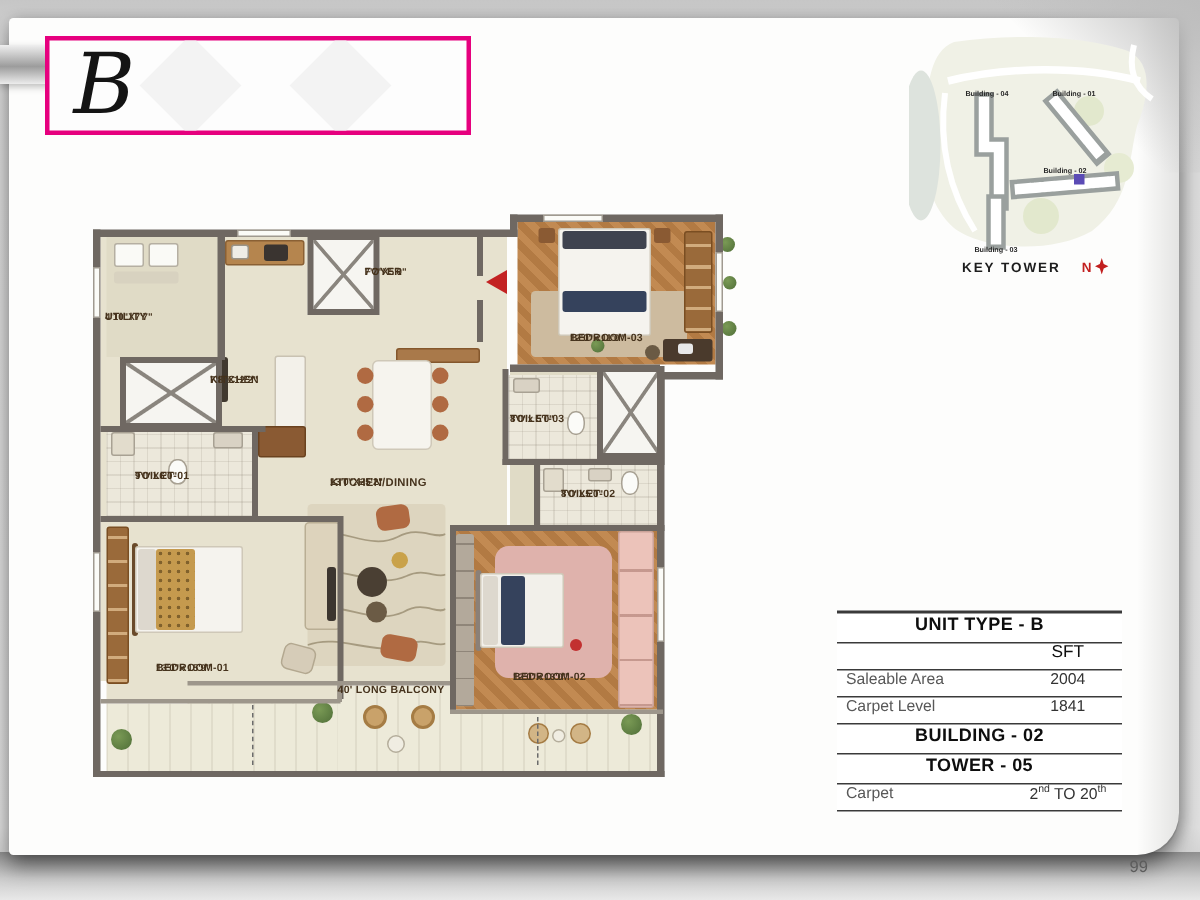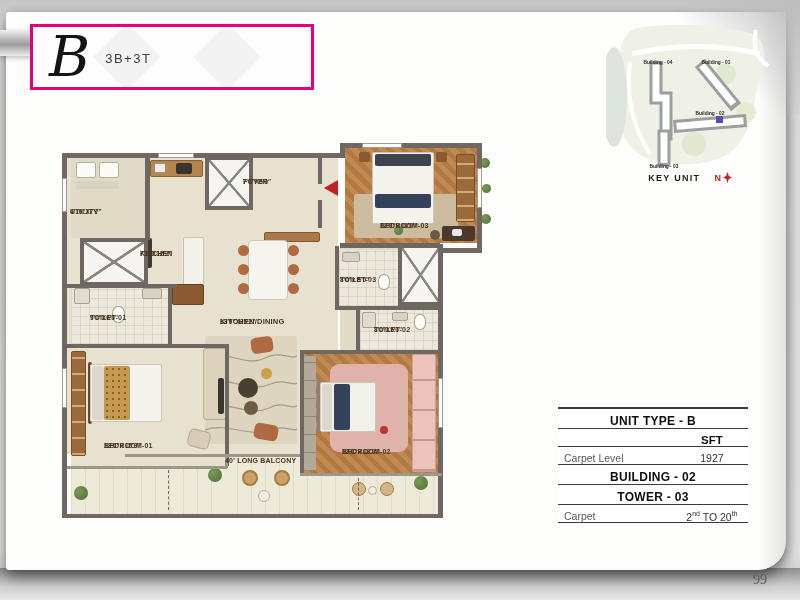--- a/index.html
+++ b/index.html
@@ -11,22 +11,22 @@
   .page{position:absolute;left:6px;top:12px;width:780px;height:558px;background:#fdfdfc;
        border-radius:3px 3px 28px 3px;
        box-shadow:0 7px 14px rgba(0,0,0,.45), 3px 0 8px rgba(0,0,0,.12);}
   .page::after{content:"";position:absolute;right:0;top:0;width:28px;height:100%;
        background:linear-gradient(90deg,rgba(0,0,0,0),rgba(0,0,0,.10));border-radius:inherit;pointer-events:none;}
   .curl-tl{position:absolute;left:0;top:30px;width:92px;height:26px;
        background:linear-gradient(180deg,#efefef,#9c9c9c 55%,#ececec);
        border-radius:0 13px 13px 0;box-shadow:0 2px 5px rgba(0,0,0,.25);}
   .curl-tr{position:absolute;right:0;top:0;width:140px;height:115px;
        background:linear-gradient(225deg,#bdbdbd 0%,rgba(230,230,230,0) 55%);}
-  .pageno{position:absolute;left:753px;top:572px;font-family:Liberation Serif, serif;
-       font-size:14px;color:#5c5c5c;}
+  .pageno{position:absolute;left:753px;top:572px;font-family:Liberation Sans, sans-serif;
+       font-size:11px;color:#5c5c5c;}
 
   
   .badge{position:absolute;left:30px;top:24px;width:262px;height:60px;background:#fdfdfd;
        border:3px solid #e6007e;display:flex;align-items:center;padding-left:16px;gap:15px;
        overflow:hidden;z-index:6;}
   .dmd{position:absolute;width:48px;height:48px;background:#f3f3f3;transform:rotate(45deg);top:6px;}
   .logo-b{position:relative;z-index:1;font-family:"DejaVu Serif",serif;font-style:italic;
        font-size:56px;line-height:.85;color:#141414;}
   .badge-text{position:relative;z-index:1;}
   .badge-title{font-family:"Liberation Serif",serif;font-weight:700;font-size:21px;
@@ -37,27 +37,27 @@
   .keyplan{position:absolute;left:606px;top:22px;width:168px;height:150px;}
   .keyplan-caption{position:absolute;left:606px;top:172px;width:168px;display:flex;
        justify-content:center;align-items:center;gap:14px;}
   .kp-label{font-size:9px;font-weight:700;letter-spacing:1.3px;color:#1d1d1d;}
   .kp-north{display:flex;align-items:center;gap:2px;}
   .kp-n{font-size:9px;font-weight:700;color:#c21f1f;}
 
   
   .itable{position:absolute;left:558px;top:407px;width:190px;background:#fff;
        border-top:2px solid #3a3a3a;}
-  .trow{display:flex;align-items:flex-end;height:17px;border-bottom:1.5px solid #3a3a3a;
+  .trow{display:flex;align-items:flex-start;height:17px;border-bottom:1.5px solid #3a3a3a;
        font-size:10.5px;color:#585858;}
   .trow .tl{flex:1;padding-left:6px;text-align:left;}
   .trow .tv{width:38%;text-align:center;color:#333;}
   .trow.bold-center{justify-content:center;font-weight:700;font-size:12px;color:#0e0e0e;
        letter-spacing:.3px;height:19px;}
-  .trow .tvb{font-weight:700;color:#0e0e0e;font-size:11.5px;}
+  .trow .tvb{font-weight:400;color:#0e0e0e;font-size:11.5px;}
   sup{font-size:7px;}
 
   
   .plan{position:absolute;left:62px;top:138px;width:428px;height:384px;}
   .plan *{position:absolute;box-sizing:border-box;}
   .wall{background:#6f6862;}
   .glass{background:#9d968b;}
   .win{background:#fbfbf7;border:1px solid #a09a90;}
   .floor-beige{background:#e7e2cf;}
   .floor-beige2{background:#e0dbc6;}
@@ -90,21 +90,20 @@
   <div class="bottom-shade"></div>
   <div class="page"></div>
   <div class="curl-tl"></div>
   <div class="curl-tr"></div>
 
   <div class="badge">
     <div class="dmd" style="left:70px;"></div>
     <div class="dmd" style="left:170px;"></div>
     <div class="logo-b">B</div>
     <div class="badge-text">
-      <div class="badge-sub">3B+3T</div>
     </div>
   </div>
 
   <div class="keyplan">
     <svg viewBox="0 0 168 150" width="168" height="150">
       <path d="M30,6 C70,0 118,2 146,12 C163,20 160,42 152,62 C146,86 148,112 122,132 C94,148 48,144 30,130 C12,114 6,84 10,56 C13,34 14,12 30,6 Z" fill="#f0f1e6"></path>
       <ellipse cx="8" cy="75" rx="13" ry="50" fill="#dde3dd"></ellipse>
       <path d="M26,32 C66,22 116,22 154,32" stroke="#ffffff" stroke-width="5" fill="none"></path>
       <path d="M150,8 C146,24 150,36 162,44" stroke="#ffffff" stroke-width="4" fill="none"></path>
       <path d="M24,40 C20,72 26,104 44,132" stroke="#ffffff" stroke-width="4" fill="none"></path>
@@ -124,21 +123,21 @@
       <rect x="110" y="94" width="7" height="7" fill="#5b4bb5"></rect>
       <g font-family="Liberation Sans, sans-serif" font-size="4.8" font-weight="bold" fill="#2a2a2a" text-anchor="middle">
         <text x="52" y="42">Building - 04</text>
         <text x="110" y="42">Building - 01</text>
         <text x="104" y="93">Building - 02</text>
         <text x="58" y="146">Building - 03</text>
       </g>
     </svg>
   </div>
   <div class="keyplan-caption">
-    <span class="kp-label">KEY UNIT</span>
+    <span class="kp-label">KEY TOWER</span>
     <span class="kp-north">
       <span class="kp-n">N</span>
       <svg width="9" height="11" viewBox="0 0 9 11">
         <polygon points="4.5,0 5.8,4 9,5.5 5.8,7 4.5,11 3.2,7 0,5.5 3.2,4" fill="#c21f1f"></polygon>
       </svg>
     </span>
   </div>
 
   <div class="plan">
 
@@ -333,28 +332,32 @@
 
   <div class="itable">
     <div class="trow bold-center">
       <span>UNIT TYPE - B</span>
     </div>
     <div class="trow">
       <span class="tl"></span>
       <span class="tv tvb">SFT</span>
     </div>
     <div class="trow">
+      <span class="tl">Saleable Area</span>
+      <span class="tv">2004</span>
+    </div>
+    <div class="trow">
       <span class="tl">Carpet Level</span>
-      <span class="tv">1927</span>
+      <span class="tv">1841</span>
     </div>
     <div class="trow bold-center">
       <span>BUILDING - 02</span>
     </div>
     <div class="trow bold-center">
-      <span>TOWER - 03</span>
+      <span>TOWER - 05</span>
     </div>
     <div class="trow">
       <span class="tl">Carpet</span>
       <span class="tv"><span>2</span><sup>nd</sup><span> TO 20</span><sup>th</sup></span>
     </div>
   </div>
 
   <div class="pageno">99</div>
 </div>
 

